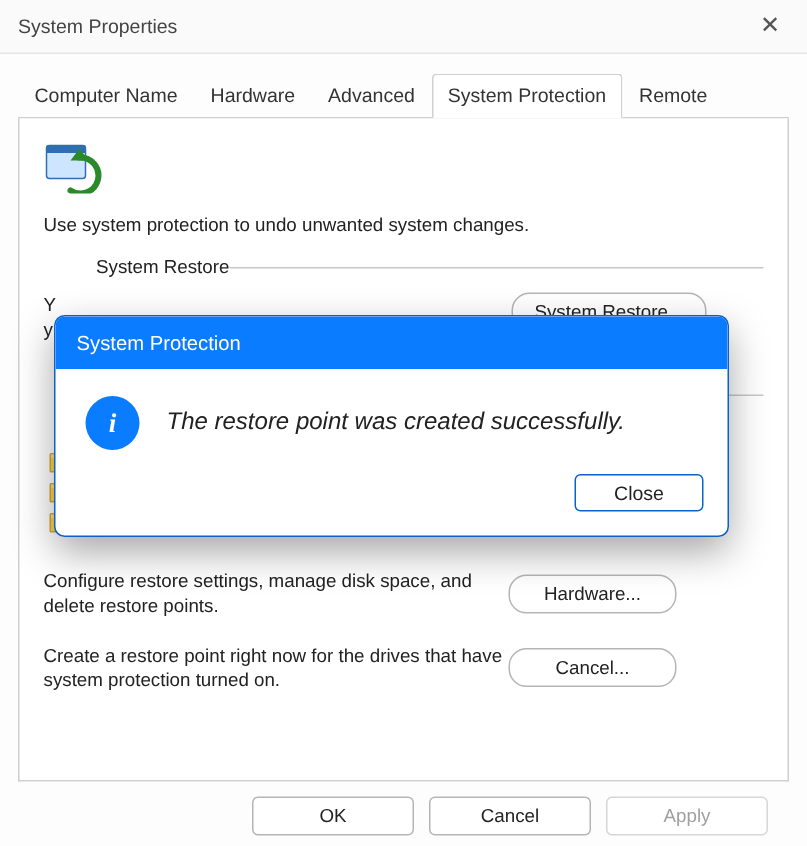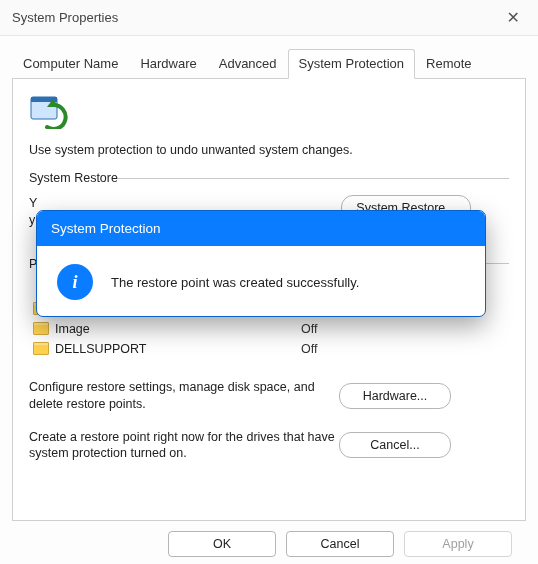--- a/index.html
+++ b/index.html
@@ -39,21 +39,21 @@
   .panel {
     border: 1px solid #d0d0d0; border-top: none;
     background: #fff; padding: 12px 16px 14px 16px; height: 442px;
     position: relative;
   }
   .intro { display: flex; align-items: flex-start; gap: 14px; margin-bottom: 14px; flex-direction: column; }
   .shield {
     width: 40px; height: 38px; flex: 0 0 auto;
   }
   .section-head {
-    display: flex; align-items: center; margin-top: 6px; margin-bottom: 10px;
+    display: flex; align-items: center; margin-top: 6px; margin-bottom: 10px; margin-left: 35px;
   }
   .section-head .label { color: #222; }
   .section-head .rule { flex: 1; height: 1px; background: #c8c8c8; }
   .restore-row { display: flex; gap: 12px; align-items: flex-start; }
   .restore-row .text { flex: 1; line-height: 1.35; max-width: 300px; }
   .btn {
     background: #fff; border: 1px solid #b5b5b5; border-radius: 4px;
     padding: 5px 0; width: 108px; text-align: center; font-size: 12.5px;
     color: #222; cursor: default;
   }
@@ -93,21 +93,21 @@
   .modal-body {
     display: flex; align-items: center; gap: 18px; padding: 18px 20px 16px 20px;
   }
   .info-icon {
     width: 36px; height: 36px; border-radius: 50%;
     background: #0a7cff;
     display: flex; align-items: center; justify-content: center;
     color: #fff; font: italic 700 18px/1 "Georgia", serif;
     flex: 0 0 auto;
   }
-  .modal-msg { font-size: 13px; color: #222; }
+  .modal-msg { font-size: 16px; color: #222; font-style: italic; }
   .modal-foot {
     display: flex; justify-content: flex-end; padding: 0 16px 16px 0;
   }
   .modal .btn { border: 1.6px solid #0a62c9; width: 86px; padding: 4px 0; font-size: 13px; border-radius: 4px; }
   .dim { position: absolute; inset: 0; background: rgba(255,255,255,0); z-index: 40; }
   .obscured { color: #ccc; }
 </style>
 </head>
 <body>
 
@@ -196,16 +196,19 @@
     </div>
 
     <div class="dim"></div>
 
     <div class="modal">
       <div class="modal-title">System Protection</div>
       <div class="modal-body">
         <div class="info-icon">i</div>
         <div class="modal-msg">The restore point was created successfully.</div>
       </div>
+      <div class="modal-foot">
+        <div class="btn">Close</div>
+      </div>
     </div>
 
   </div>
 </div>
 
 </body></html>

